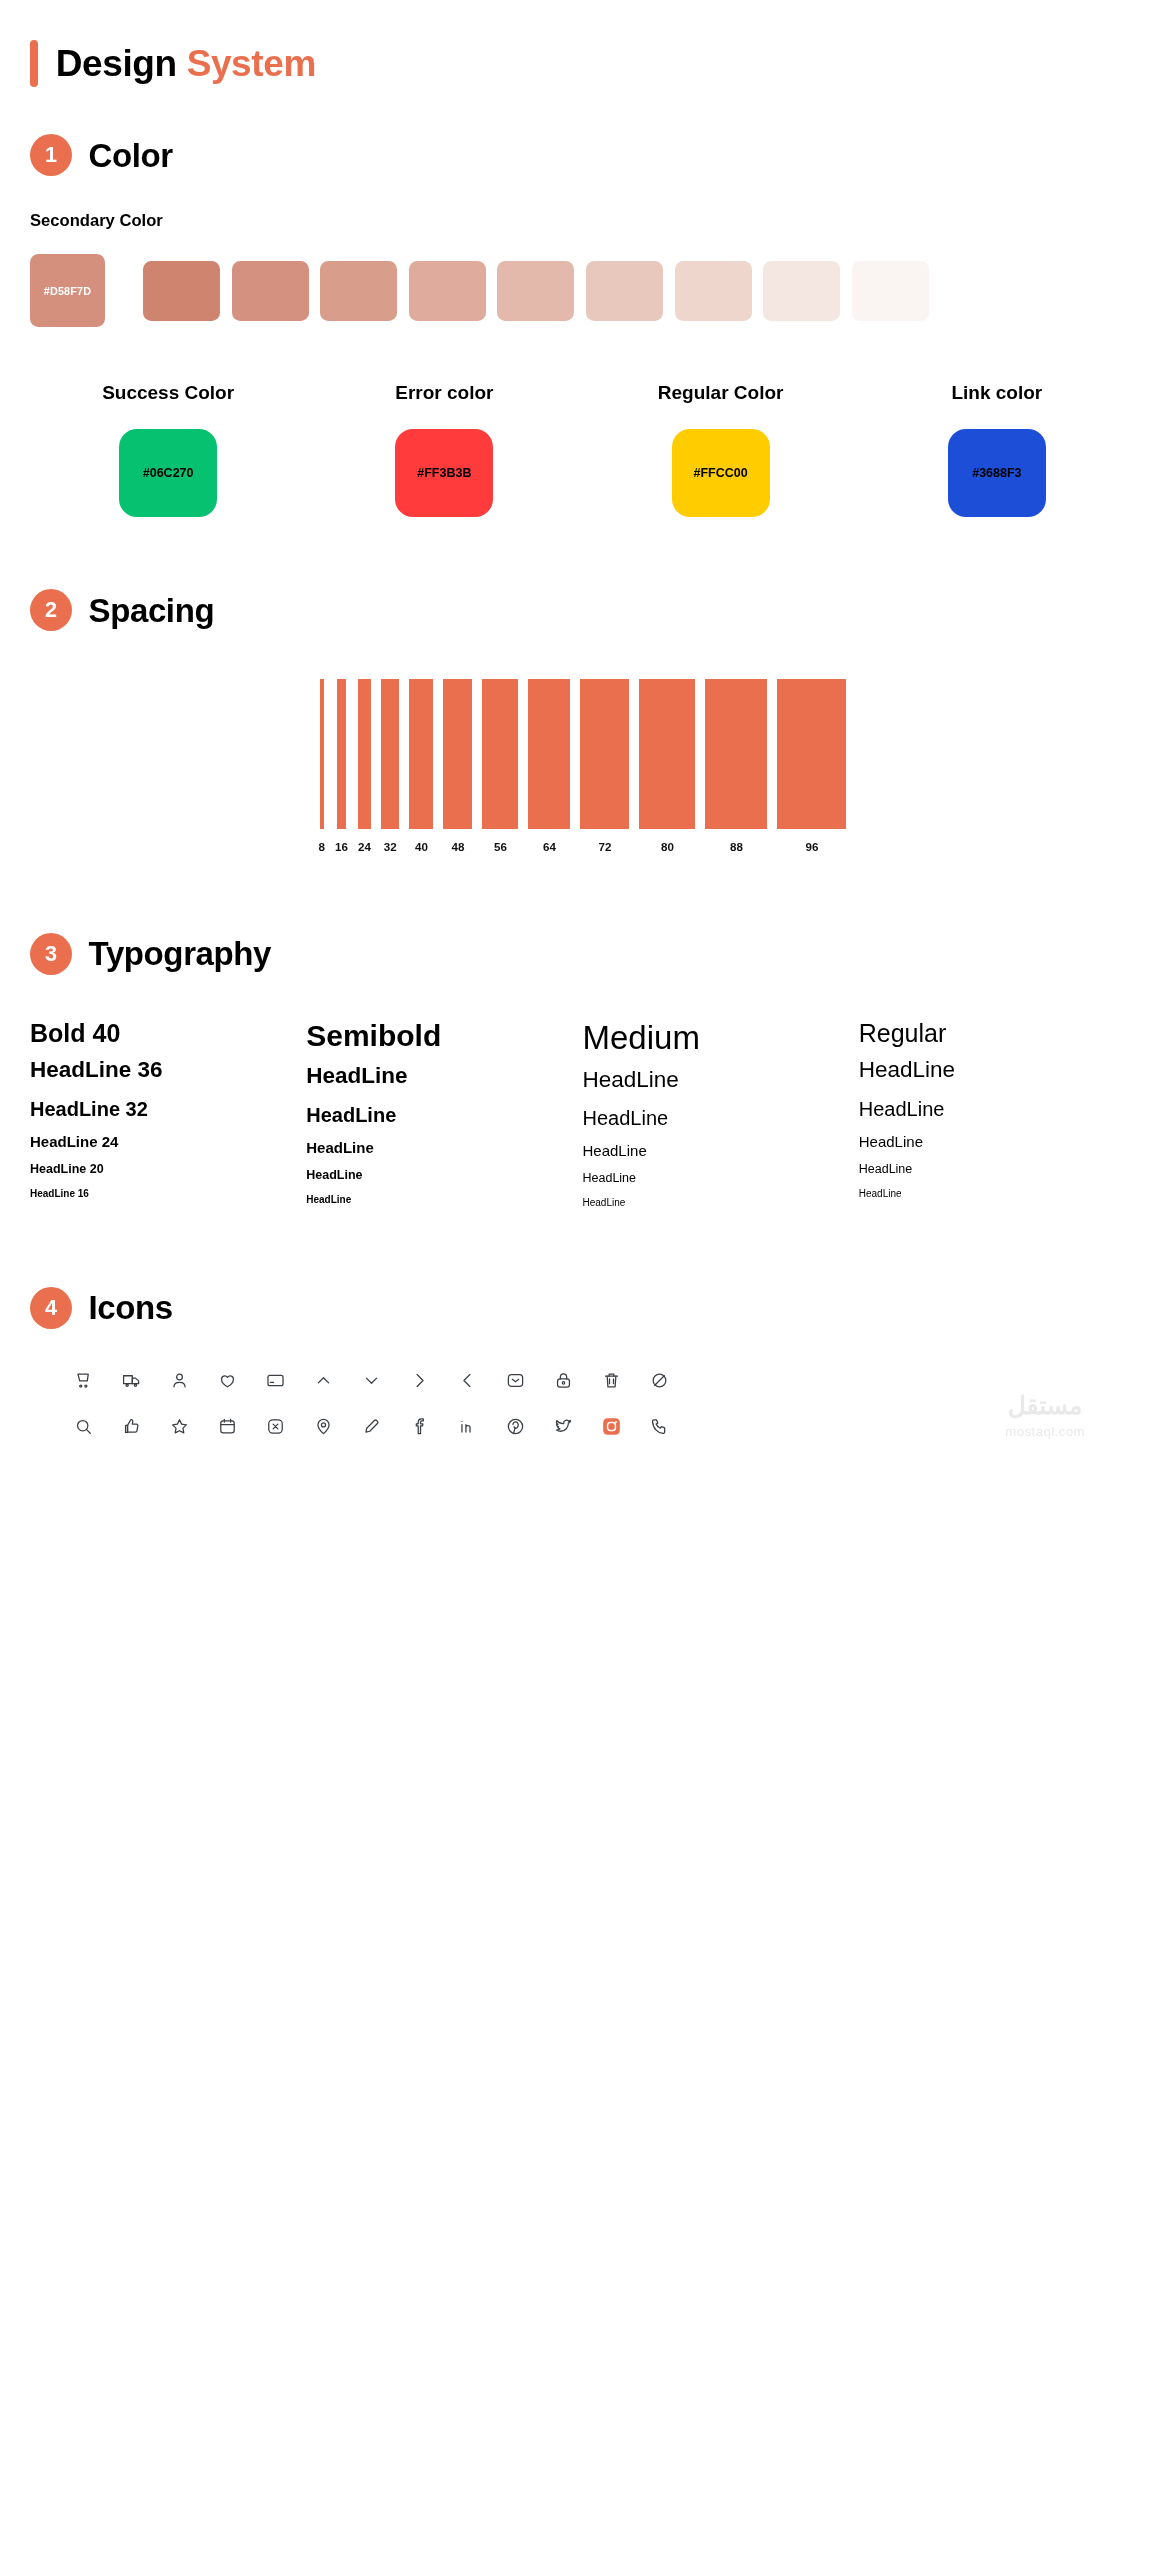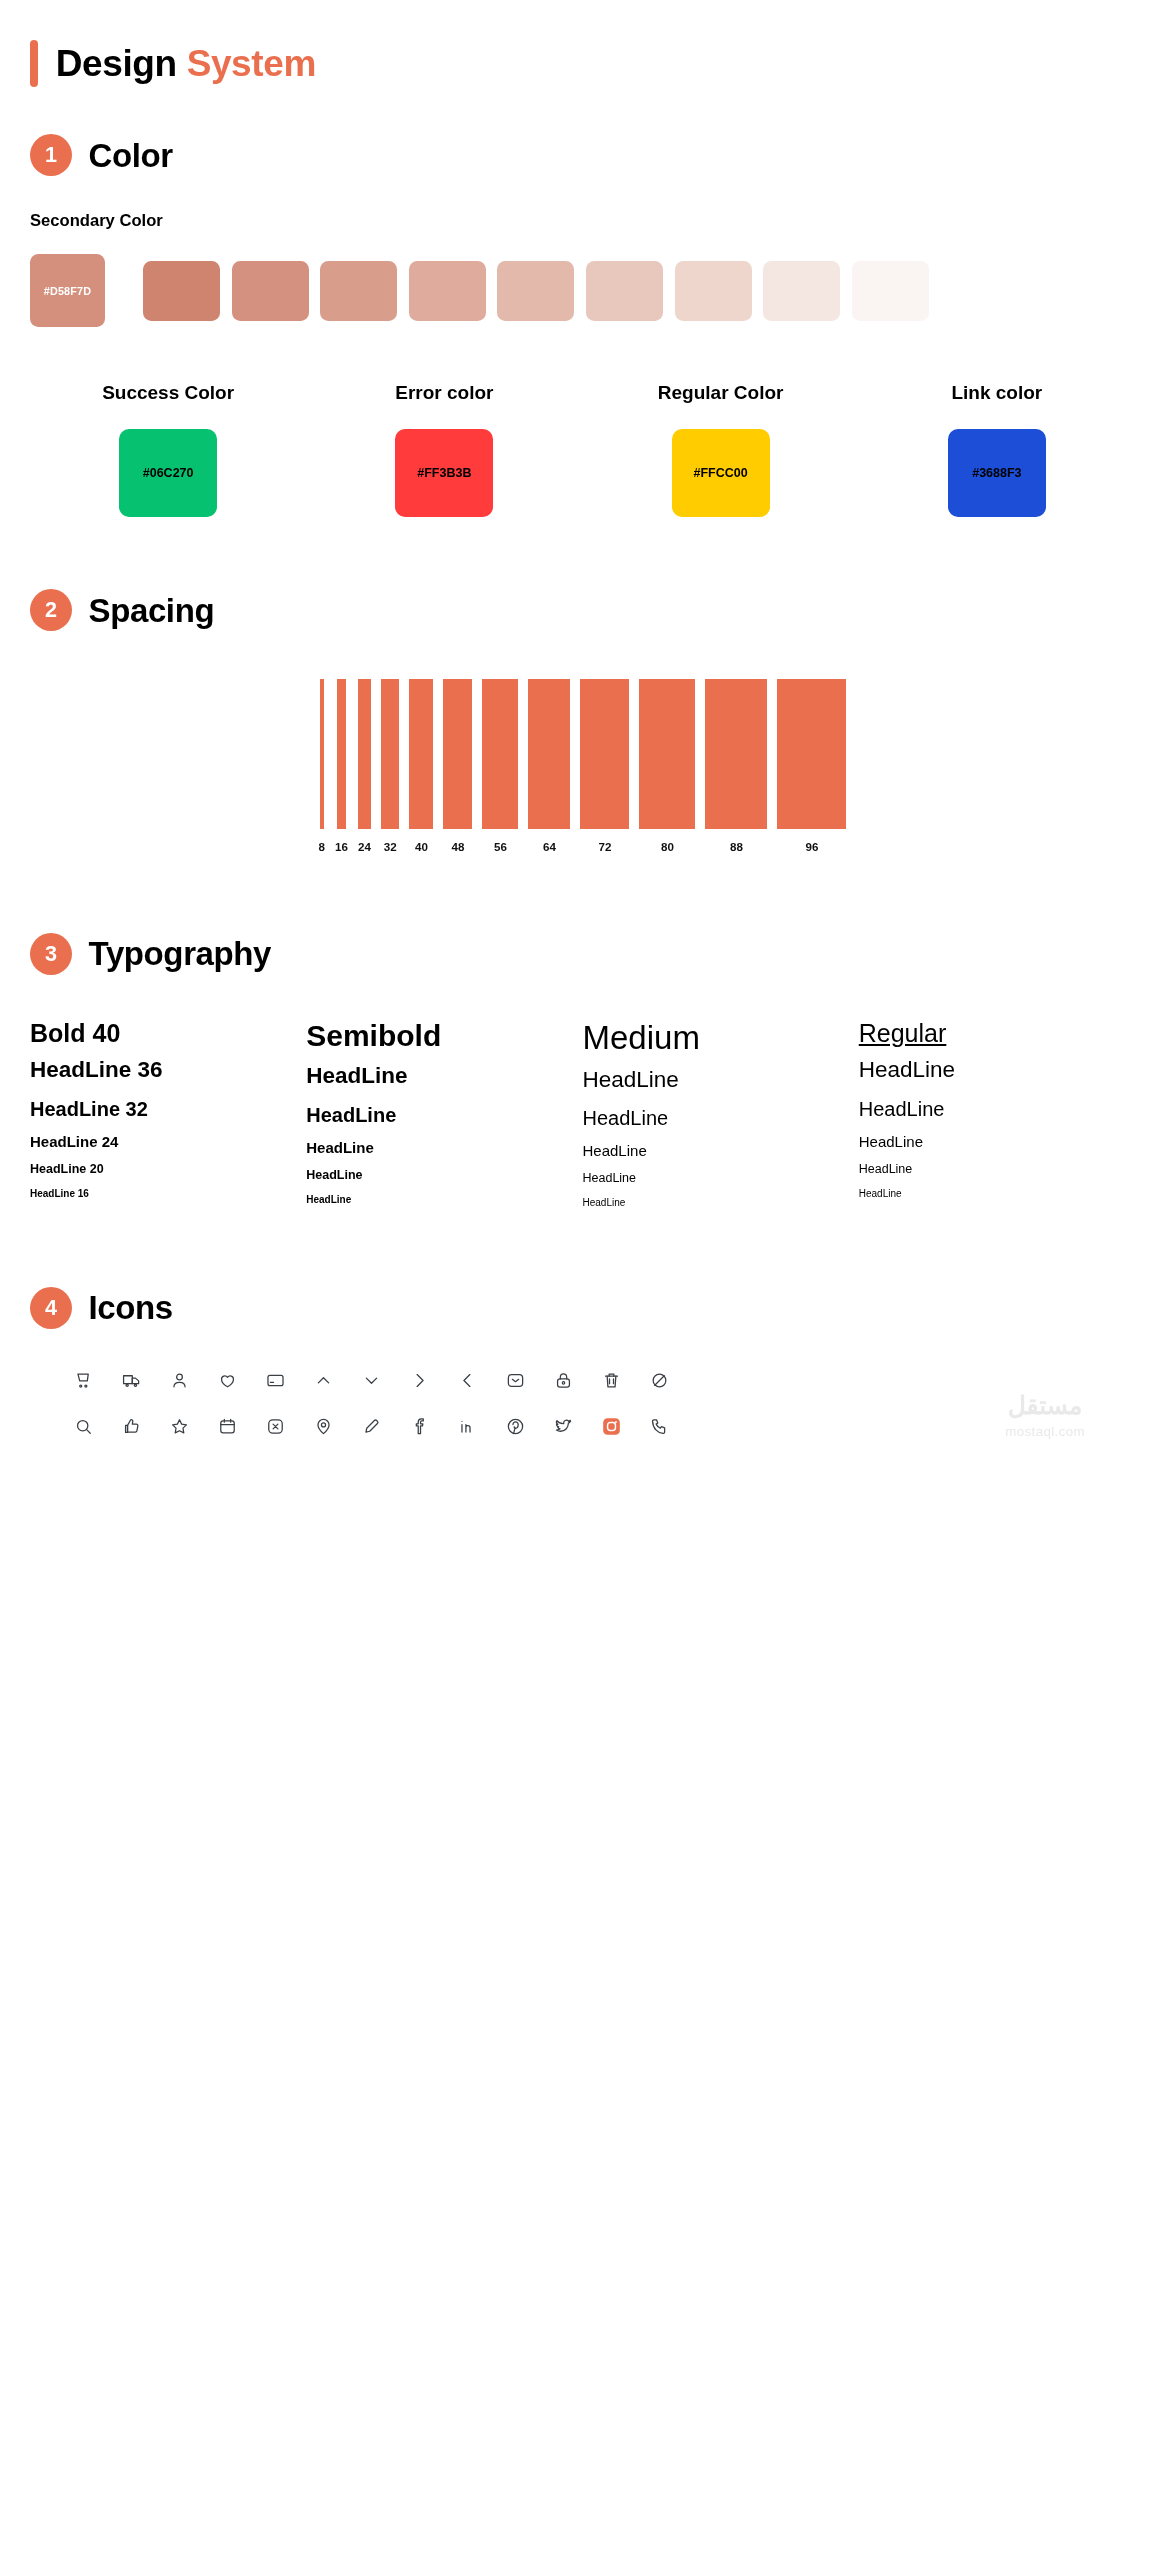--- a/index.html
+++ b/index.html
@@ -43,21 +43,21 @@
   .ramp { display: flex; gap: 11.6px; margin-left: 38px; }
   .ramp .swatch { width: 77px; height: 62px; border-radius: 8.3px; }
   .ramp.sec .swatch { height: 60px; }
 
   
   .status-row { display: flex; margin-top: 55px; }
   .status-col { flex: 1; display: flex; flex-direction: column; align-items: center; }
   .status-name { font-size: 19px; font-weight: 700; color: #000; }
   .status-chip {
     margin-top: 25px;
-    width: 98px; height: 88px; border-radius: 10px;
+    width: 98px; height: 88px; border-radius: 18px;
     display: flex; align-items: center; justify-content: center;
     font-size: 12.5px; font-weight: 700; color: #000;
   }
 
   
   #spacing-section { padding-top: 72px; }
   .spacing-wrap { margin-top: 48px; display: flex; justify-content: center; }
   .spacing-inner { display: flex; align-items: flex-end; gap: 10px; }
   .sp-item { display: flex; flex-direction: column; align-items: center; }
   .sp-bar { background: #EA6F4E; height: 150px; }
@@ -225,21 +225,21 @@
         </div>
         <div class="type-col">
           <div class="type-line" style="font-size: 33px; font-weight: 500; margin-top: 0px;">Medium</div>
           <div class="type-line" style="font-size: 22.5px; font-weight: 500; margin-top: 7.5px;">HeadLine</div>
           <div class="type-line" style="font-size: 20px; font-weight: 500; margin-top: 13.3px;">HeadLine</div>
           <div class="type-line" style="font-size: 15px; font-weight: 500; margin-top: 11.6px;">HeadLine</div>
           <div class="type-line" style="font-size: 12.5px; font-weight: 500; margin-top: 10.8px;">HeadLine</div>
           <div class="type-line" style="font-size: 10px; font-weight: 500; margin-top: 10.8px;">HeadLine</div>
         </div>
         <div class="type-col">
-          <div class="type-line" style="font-size: 25px; font-weight: 400; margin-top: 0px; text-decoration: underline;">Regular</div>
+          <div class="type-line" style="font-size: 25px; font-weight: 400; margin-top: 0px;">Regular</div>
           <div class="type-line" style="font-size: 22.5px; font-weight: 400; margin-top: 7.5px;">HeadLine</div>
           <div class="type-line" style="font-size: 20px; font-weight: 400; margin-top: 13.3px;">HeadLine</div>
           <div class="type-line" style="font-size: 15px; font-weight: 400; margin-top: 11.6px;">HeadLine</div>
           <div class="type-line" style="font-size: 12.5px; font-weight: 400; margin-top: 10.8px;">HeadLine</div>
           <div class="type-line" style="font-size: 10px; font-weight: 400; margin-top: 10.8px;">HeadLine</div>
         </div>
       </div>
   </div>
 
   <div id="icons-section">

